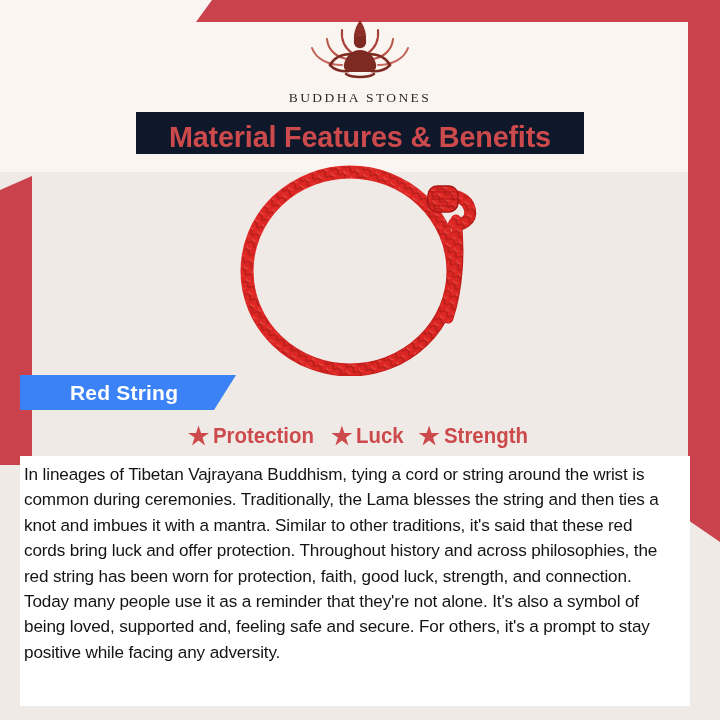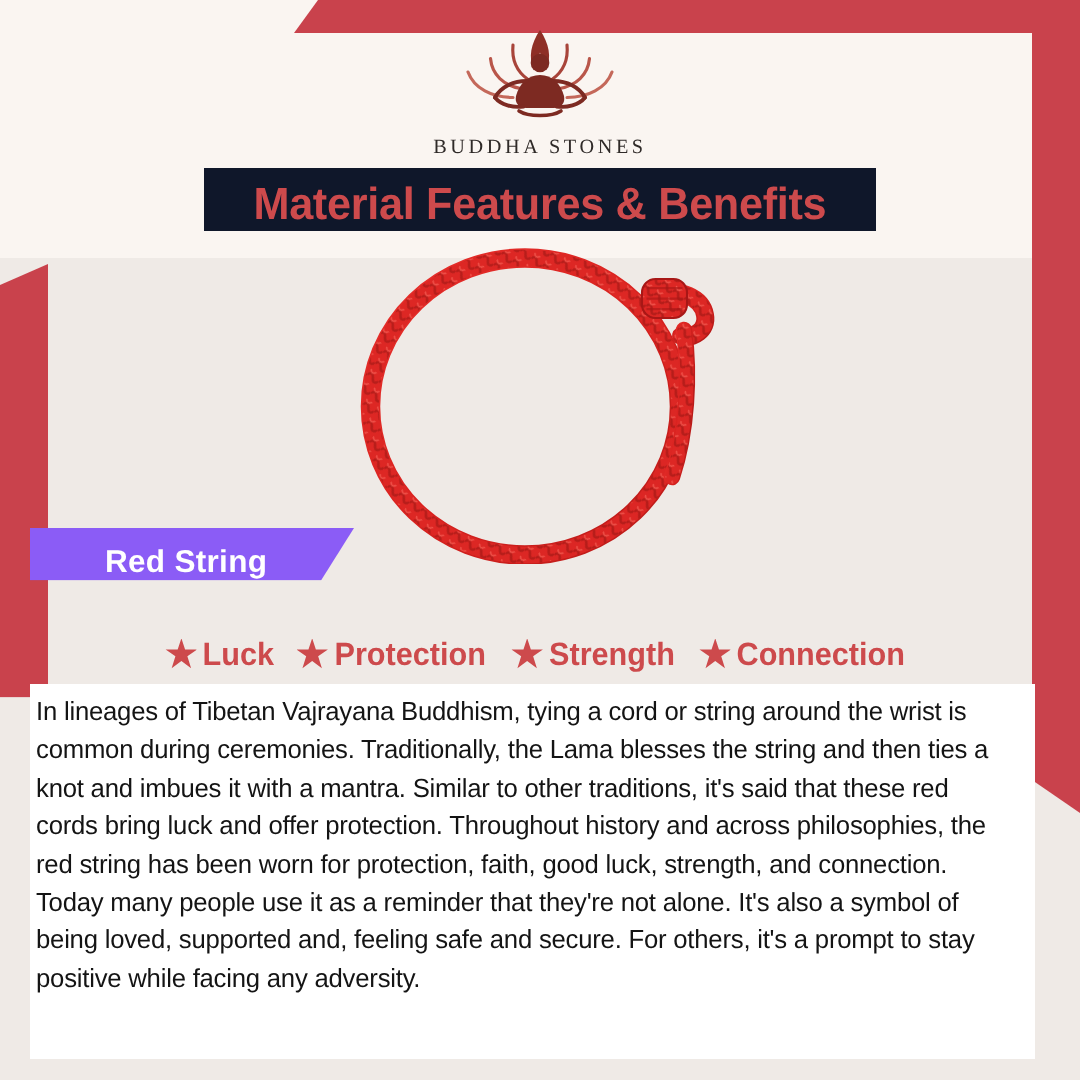--- a/index.html
+++ b/index.html
@@ -100,26 +100,26 @@
   
   .product {
     position: absolute;
     left: 232px; top: 158px;
     width: 262px; height: 218px;
   }
 
   
   .ribbon {
     position: absolute;
-    left: 20px; top: 352px;
+    left: 20px; top: 375px;
     width: 216px; height: 35px;
-    background: #8b5cf6;
+    background: #3b82f6;
     clip-path: polygon(0 0, 100% 0, calc(100% - 22px) 100%, 0 100%);
     display: flex;
-    align-items: flex-end;
+    align-items: center;
   }
   .ribbon-label {
     margin-left: 50px;
     font-size: 21px;
     font-weight: bold;
     color: #ffffff;
     letter-spacing: 0.2px;
   }
 
   
@@ -243,33 +243,29 @@
     <path d="M224 62 C228 92, 226 130, 216 160" fill="none" stroke="url(#braid)" stroke-width="9" stroke-linecap="round" opacity="0.95"></path>
   </svg>
 
   <div class="ribbon">
     <span class="ribbon-label">Red String</span>
   </div>
 
   <div class="benefits">
     <div class="benefit">
       <span class="star"></span>
-      <span class="benefit-label">Luck</span>
+      <span class="benefit-label">Protection</span>
     </div>
     <div class="benefit">
       <span class="star"></span>
-      <span class="benefit-label">Protection</span>
+      <span class="benefit-label">Luck</span>
     </div>
     <div class="benefit">
       <span class="star"></span>
       <span class="benefit-label">Strength</span>
     </div>
-    <div class="benefit">
-      <span class="star"></span>
-      <span class="benefit-label">Connection</span>
-    </div>
   </div>
 
   <div class="text-panel">
     <p class="body-text">In lineages of Tibetan Vajrayana Buddhism, tying a cord or string around the wrist is common during ceremonies. Traditionally, the Lama blesses the string and then ties a knot and imbues it with a mantra. Similar to other traditions, it's said that these red cords bring luck and offer protection. Throughout history and across philosophies, the red string has been worn for protection, faith, good luck, strength, and connection. Today many people use it as a reminder that they're not alone. It's also a symbol of being loved, supported and, feeling safe and secure. For others, it's a prompt to stay positive while facing any adversity.</p>
   </div>
 
 </div>
 
 </body></html>

